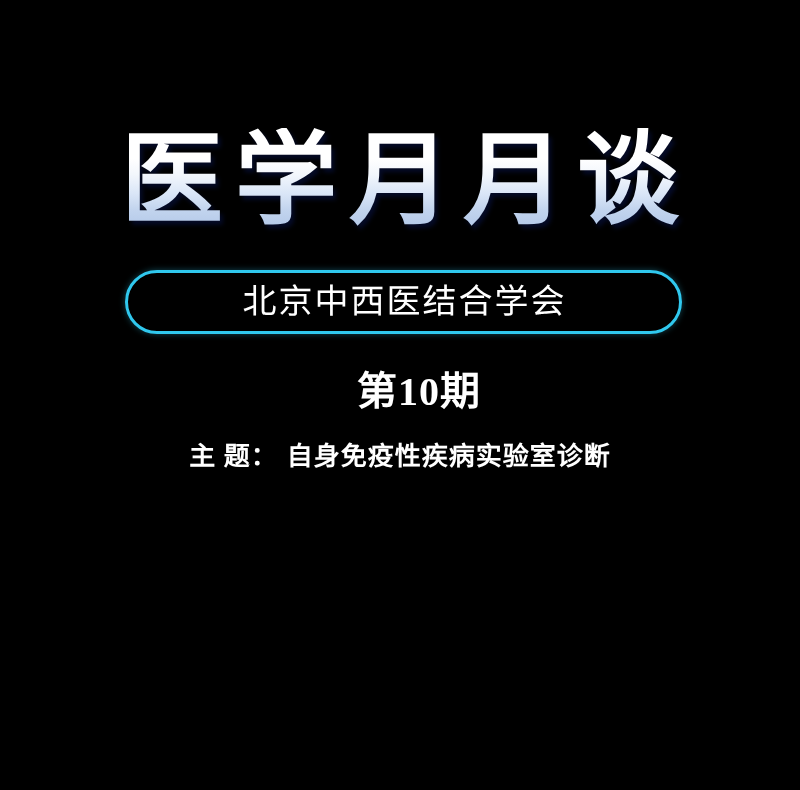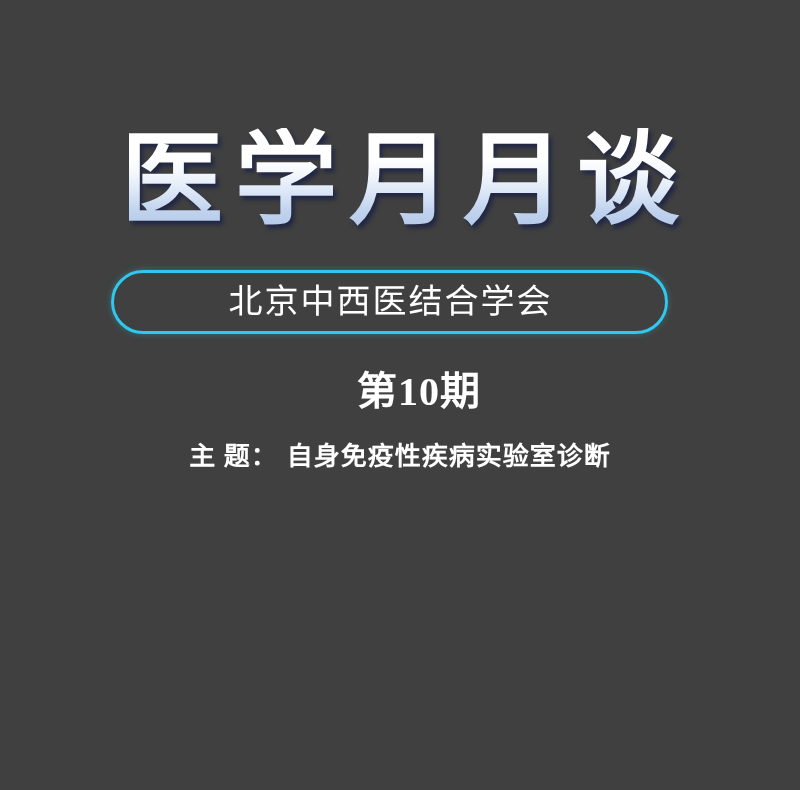--- a/index.html
+++ b/index.html
@@ -11,21 +11,21 @@
     width: 800px;
     height: 790px;
     overflow: hidden;
     font-family: "Liberation Serif", "DejaVu Serif", serif;
   }
 
   .poster {
     position: relative;
     width: 800px;
     height: 790px;
-    background: #404040;
+    background: #000000;
     overflow: hidden;
   }
 
   
   .title-wrap {
     position: absolute;
     top: 128px;
     left: 0;
     width: 800px;
     text-align: center;
@@ -52,21 +52,21 @@
     background-clip: text;
     color: transparent;
     -webkit-text-fill-color: transparent;
     filter: drop-shadow(3px 4px 2px rgba(8, 18, 70, 0.55));
   }
 
   
   .pill {
     position: absolute;
     top: 270px;
-    left: 111px;
+    left: 125px;
     width: 557px;
     height: 64px;
     box-sizing: border-box;
     border: 3px solid #30C8EE;
     border-radius: 34px;
     display: flex;
     align-items: center;
     justify-content: center;
     box-shadow: 0 0 6px rgba(48, 200, 238, 0.35);
   }

